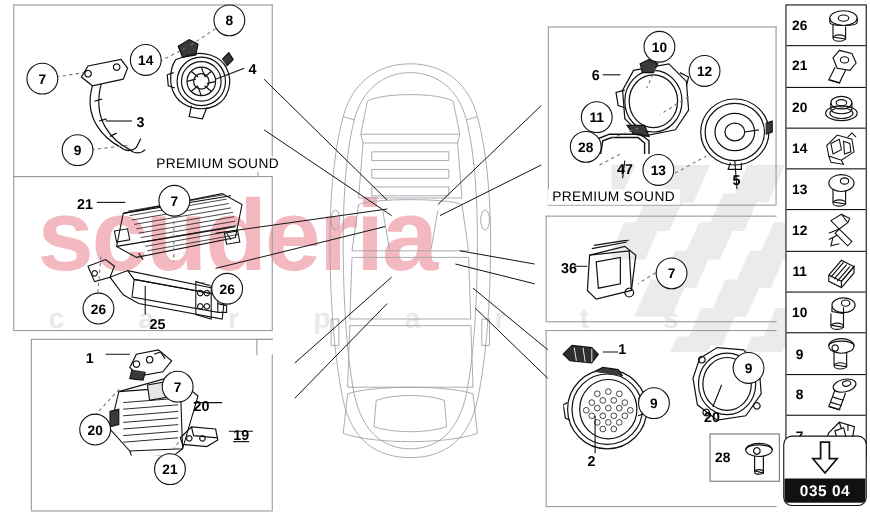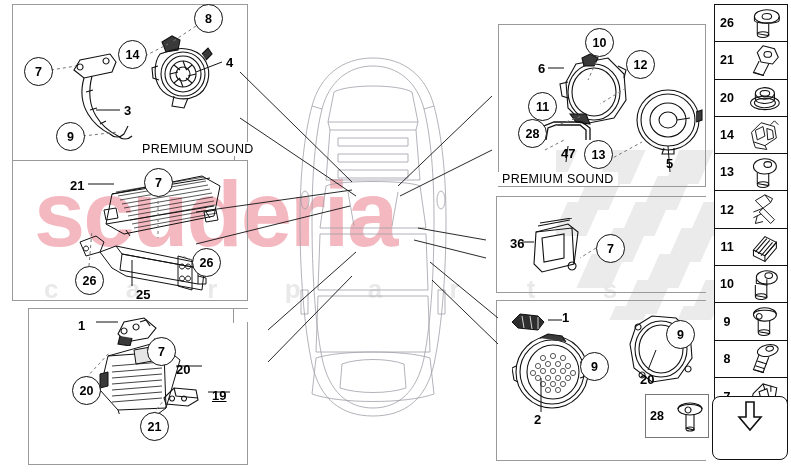--- a/index.html
+++ b/index.html
@@ -633,15 +633,16 @@
       </div>
     </div>
   </div>
 
   <div id="codebox">
     <div class="arrowpad">
       <svg width="30" height="32" viewBox="0 0 30 32">
         <path d="M11 2 L19 2 L19 17 L26 17 L15 30 L4 17 L11 17 Z" fill="#fff" stroke="#111" stroke-width="1.6"></path>
       </svg>
     </div>
+    <div class="band">035 04</div>
   </div>
 
 </div>
 
 </body></html>

